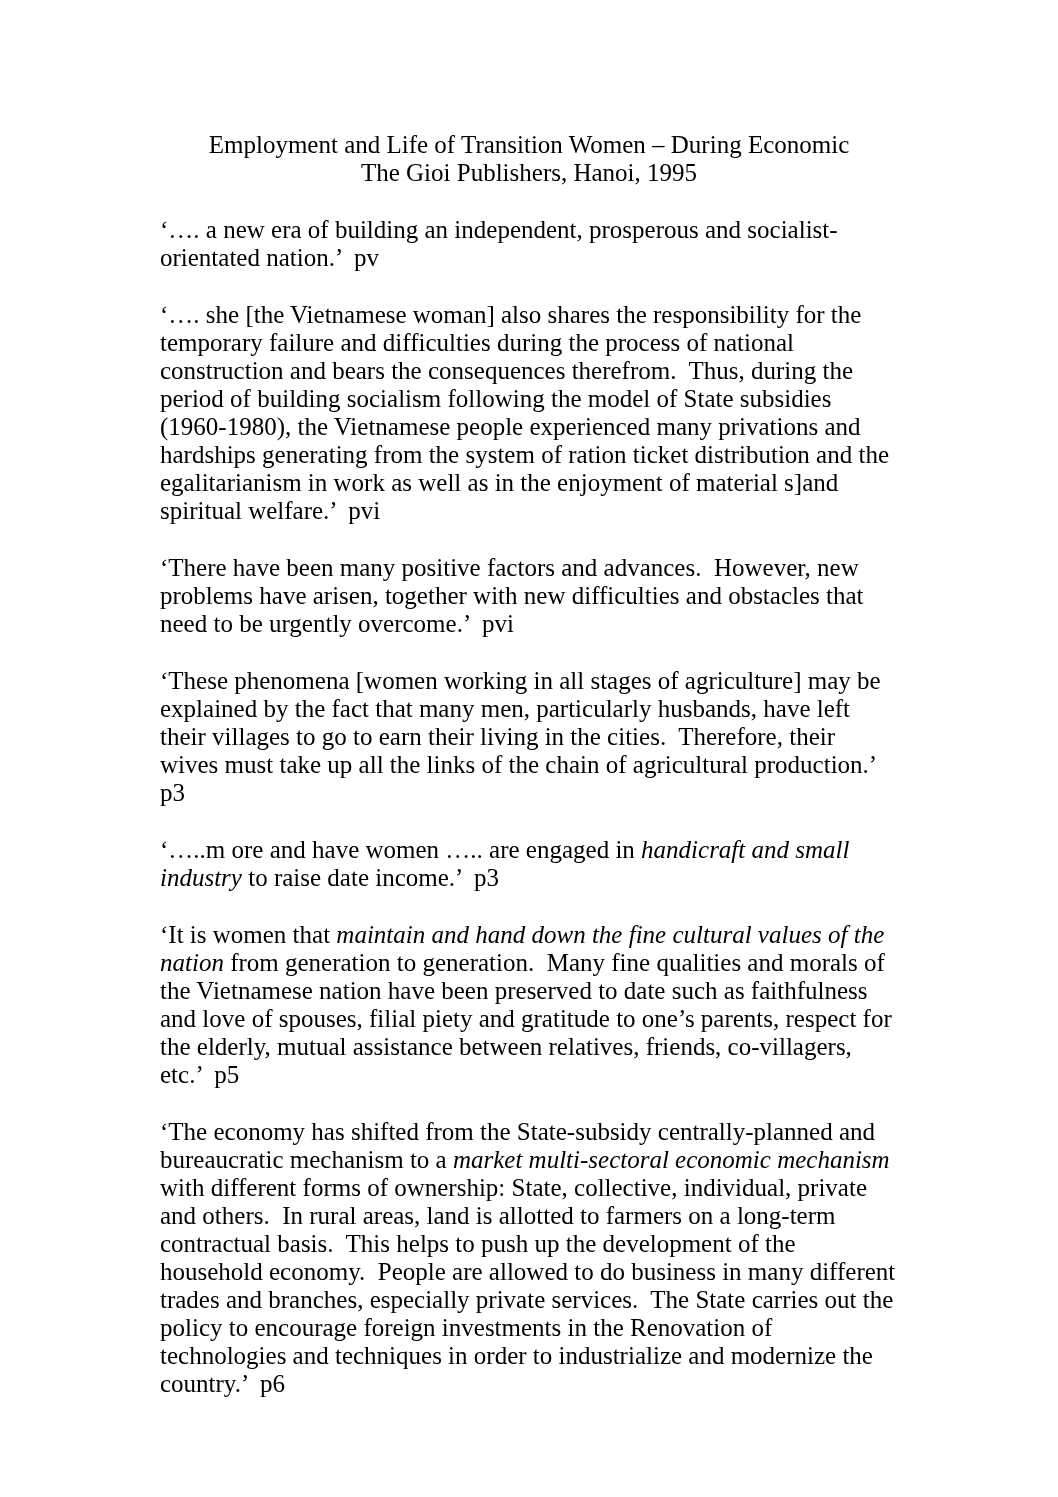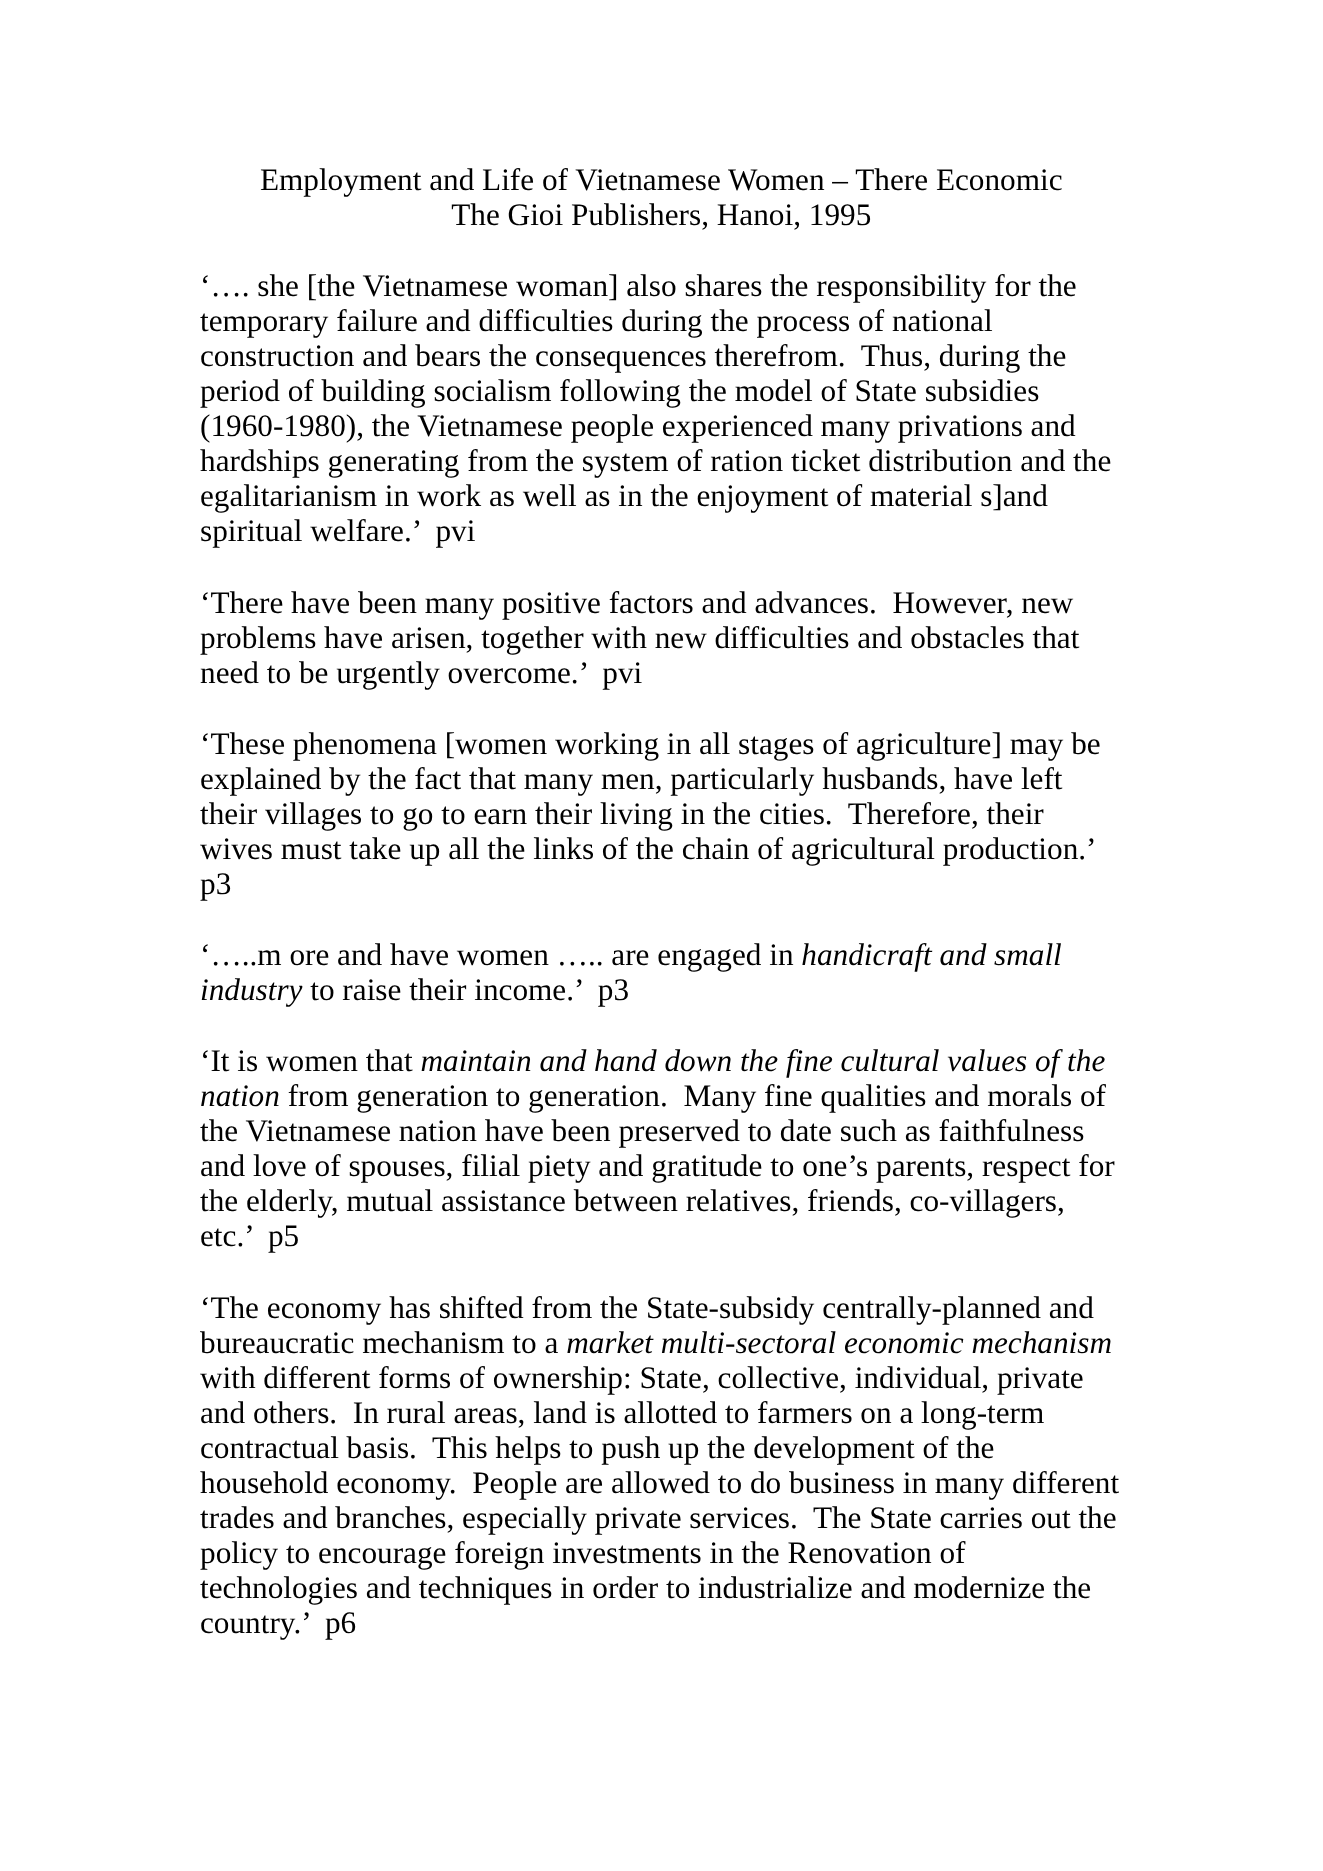--- a/index.html
+++ b/index.html
@@ -39,25 +39,26 @@
   }
   .seg { white-space: pre-wrap; }
   .italic { font-style: italic; }
 </style>
 </head>
 <body>
 
 <div class="page">
   <div class="content">
     <div class="title-block">
-        <div class="title-line">Employment and Life of Vietnamese Women – There Economic</div>
+        <div class="title-line">Employment and Life of Transition Women – During Economic</div>
         <div class="title-line">The Gioi Publishers, Hanoi, 1995</div>
       </div>
     <div class="quotes">
+        <p class="quote"><span class="seg">‘…. a new era of building an independent, prosperous and socialist-orientated nation.’  pv</span></p>
         <p class="quote"><span class="seg">‘…. she [the Vietnamese woman] also shares the responsibility for the temporary failure and difficulties during the process of national construction and bears the consequences therefrom.  Thus, during the period of building socialism following the model of State subsidies (1960-1980), the Vietnamese people experienced many privations and hardships generating from the system of ration ticket distribution and the egalitarianism in work as well as in the enjoyment of material s]and spiritual welfare.’  pvi</span></p>
         <p class="quote"><span class="seg">‘There have been many positive factors and advances.  However, new problems have arisen, together with new difficulties and obstacles that need to be urgently overcome.’  pvi</span></p>
         <p class="quote"><span class="seg">‘These phenomena [women working in all stages of agriculture] may be explained by the fact that many men, particularly husbands, have left their villages to go to earn their living in the cities.  Therefore, their wives must take up all the links of the chain of agricultural production.’  p3</span></p>
-        <p class="quote"><span class="seg">‘…..m ore and have women ….. are engaged in </span><span class="seg italic">handicraft and small industry</span><span class="seg"> to raise their income.’  p3</span></p>
+        <p class="quote"><span class="seg">‘…..m ore and have women ….. are engaged in </span><span class="seg italic">handicraft and small industry</span><span class="seg"> to raise date income.’  p3</span></p>
         <p class="quote"><span class="seg">‘It is women that </span><span class="seg italic">maintain and hand down the fine cultural values of the nation</span><span class="seg"> from generation to generation.  Many fine qualities and morals of the Vietnamese nation have been preserved to date such as faithfulness and love of spouses, filial piety and gratitude to one’s parents, respect for the elderly, mutual assistance between relatives, friends, co-villagers, etc.’  p5</span></p>
         <p class="quote"><span class="seg">‘The economy has shifted from the State-subsidy centrally-planned and bureaucratic mechanism to a </span><span class="seg italic">market multi-sectoral economic mechanism</span><span class="seg"> with different forms of ownership: State, collective, individual, private and others.  In rural areas, land is allotted to farmers on a long-term contractual basis.  This helps to push up the development of the household economy.  People are allowed to do business in many different trades and branches, especially private services.  The State carries out the policy to encourage foreign investments in the Renovation of technologies and techniques in order to industrialize and modernize the country.’  p6</span></p>
       </div>
   </div>
 </div>
 
 </body></html>

